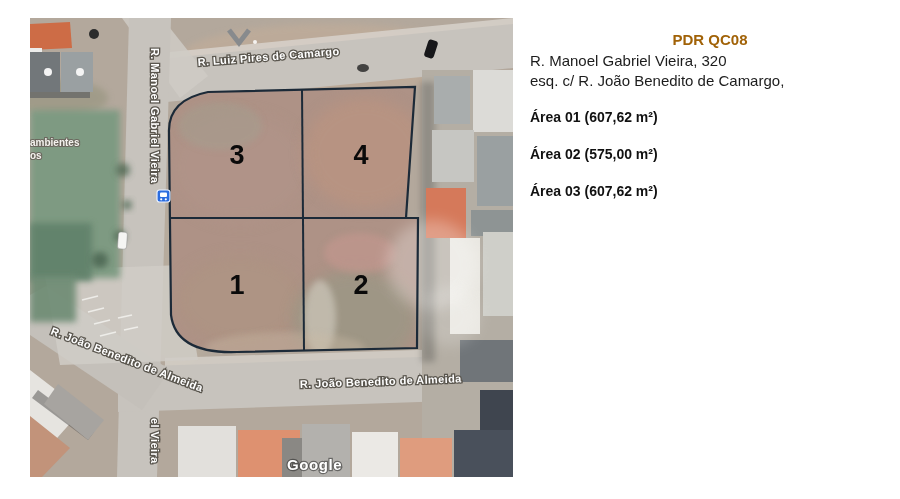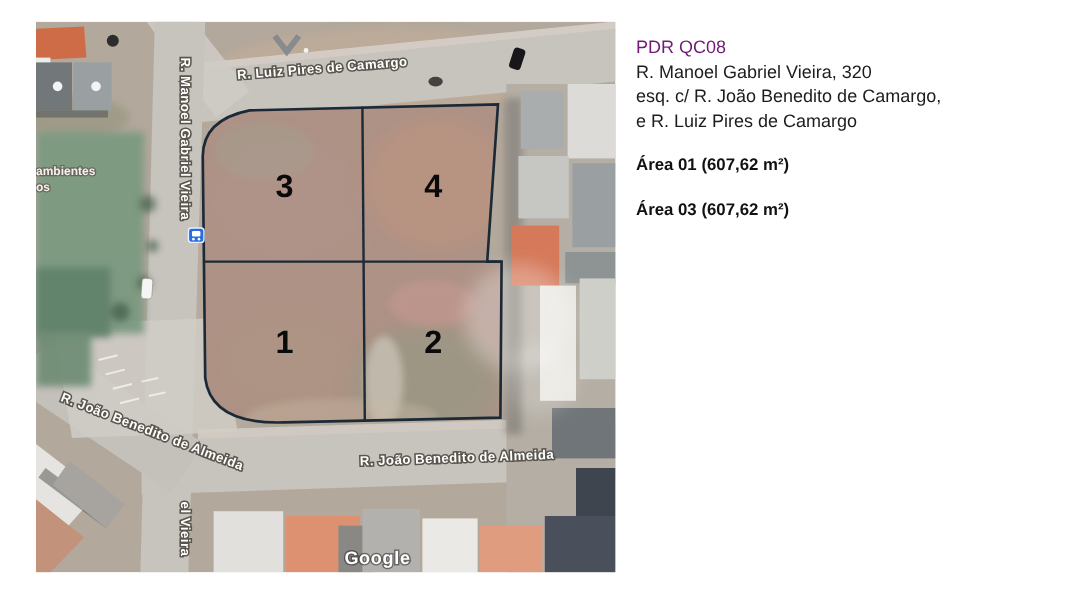--- a/index.html
+++ b/index.html
@@ -14,21 +14,21 @@
   .poi-label{font-family:"Liberation Sans",sans-serif;font-size:10px;font-weight:bold;
              fill:#f4f2ee;stroke:#6b675e;stroke-width:2.2px;paint-order:stroke;}
   .lot-number{font-family:"Liberation Sans",sans-serif;font-size:27px;font-weight:bold;
               fill:#0a0a0a;text-anchor:middle;}
   .watermark{font-family:"Liberation Sans",sans-serif;font-size:15px;font-weight:bold;
              fill:#ffffff;stroke:rgba(40,40,40,.55);stroke-width:2.4px;paint-order:stroke;
              letter-spacing:.6px;}
   
   #panel{position:absolute;left:530px;top:30px;width:360px;color:#1c1c1c;}
   #panel .line{font-size:15px;line-height:20.5px;}
-  #panel .bold{font-weight:normal;color:#701a75;}
+  #panel .bold{font-weight:bold;color:#a16207;text-align:center;}
   #panel .areas{margin-top:16px;}
   #panel .area-line{font-weight:bold;font-size:14px;line-height:19px;margin-top:18px;color:#111;}
   #panel .area-line:first-child{margin-top:0;}
 </style>
 </head>
 <body>
 
 <div id="stage">
 
   <div id="map">
@@ -173,20 +173,20 @@
       <text class="poi-label" x="0" y="141">os</text>
 
       <text class="watermark" x="257" y="452">Google</text>
     </svg>
   </div>
 
   <div id="panel">
     <div class="line bold">PDR QC08</div>
     <div class="line">R. Manoel Gabriel Vieira, 320</div>
     <div class="line">esq. c/ R. João Benedito de Camargo,</div>
-    <div class="line">e R. Luiz Pires de Camargo</div>
     <div class="areas">
       <div class="area-line">Área 01 (607,62 m²)</div>
+      <div class="area-line">Área 02 (575,00 m²)</div>
       <div class="area-line">Área 03 (607,62 m²)</div>
     </div>
   </div>
 
 </div>
 
 </body></html>

